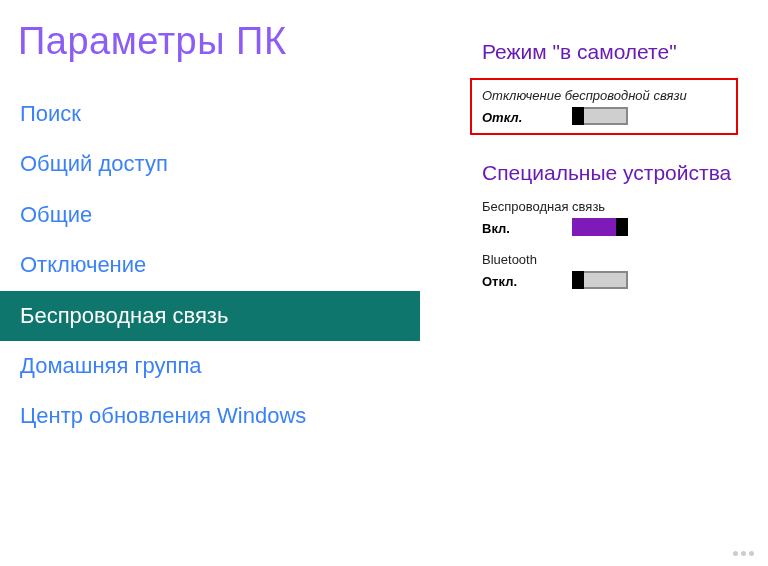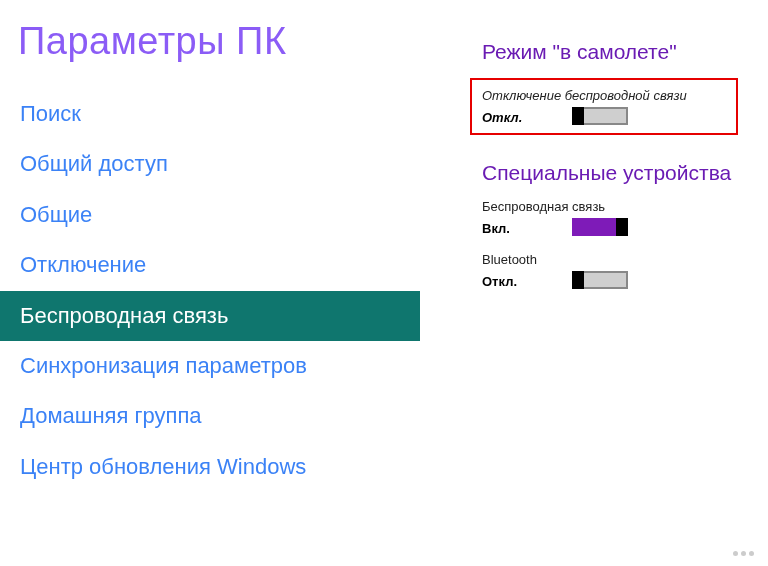--- a/index.html
+++ b/index.html
@@ -117,21 +117,20 @@
 <body>
 
 <div class="sidebar">
   <div class="title">Параметры ПК</div>
   <div id="nav-list">
       <div class="nav-item">Поиск</div>
       <div class="nav-item">Общий доступ</div>
       <div class="nav-item">Общие</div>
       <div class="nav-item">Отключение</div>
       <div class="nav-item selected">Беспроводная связь</div>
-      <div class="nav-item">Синхронизация параметров</div>
       <div class="nav-item">Домашняя группа</div>
       <div class="nav-item">Центр обновления Windows</div>
     </div>
 </div>
 
 <div class="content">
   <div class="section-header">Режим "в самолете"</div>
 
   <div class="setting-block highlighted">
     <div class="setting-label">Отключение беспроводной связи</div>

